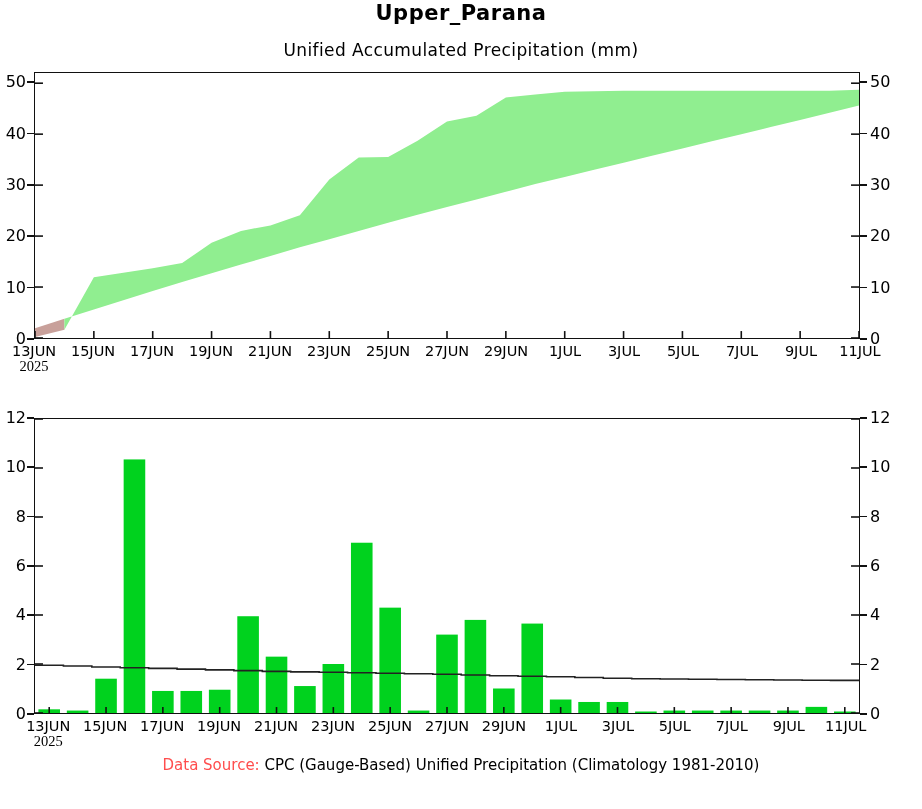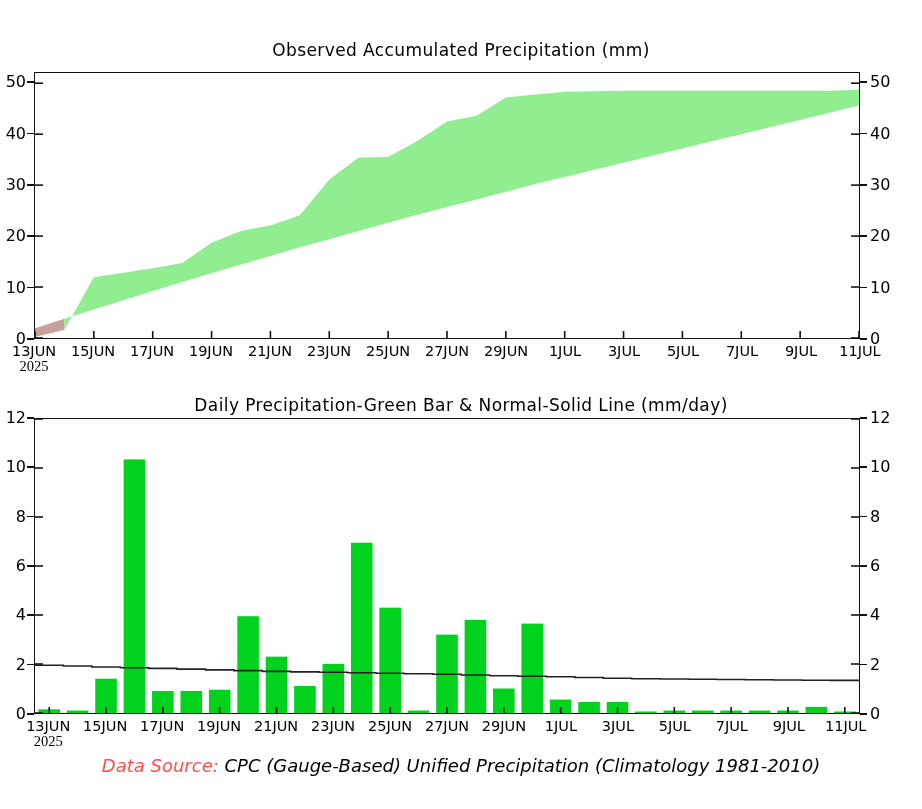--- a/index.html
+++ b/index.html
@@ -21,33 +21,33 @@
   .ytick.left{text-align:right;width:30px;}
   .ytick.right{text-align:left;width:40px;}
   .tickmark{position:absolute;background:#111;height:1.6px;width:7px;}
 
   .xlab{position:absolute;font-size:14.5px;line-height:15px;text-align:center;width:70px;letter-spacing:0px;}
   .xyear{position:absolute;font-size:14.5px;line-height:15px;text-align:center;width:70px;font-family:Liberation Serif, serif;}
 
   .legend{position:absolute;font-size:16px;line-height:21px;white-space:pre;}
   #legend-acc{left:54px;top:80px;}
 
-  .footer{position:absolute;width:922px;text-align:center;font-size:18px;line-height:27px;font-style:italic;}
+  .footer{position:absolute;width:922px;text-align:center;font-size:15px;line-height:27px;}
   #footer1{top:752px;}
   #footer2{top:780px;}
   .src-label{color:#ff4d4d;}
 </style>
 </head>
 <body>
 
 <div class="page">
 
-
-  <div class="panel-title" id="title-acc">Observed Accumulated Precipitation (mm)</div>
-  <div class="panel-title" id="title-daily">Daily Precipitation-Green Bar &amp; Normal-Solid Line (mm/day)</div>
+  <div class="main-title">Upper_Parana</div>
+
+  <div class="panel-title" id="title-acc">Unified Accumulated Precipitation (mm)</div>
 
   <div class="legend" id="legend-acc">
     <div>Above normal: green</div>
     <div>Below normal: brown</div>
   </div>
 
   <div class="plot" id="plot-acc">
     <svg id="svg-acc" viewBox="0 0 826 267" preserveAspectRatio="none">
         <path d="M0 265.9730769230769 L29.5 258.7846153846154 L29.5 247.48846153846154 L0 257.2442307692308 Z" fill="#c8a09a" stroke="none"></path>
         <path d="M29.5 258.7846153846154 L59 205.89807692307693 L88.5 201.27692307692308 L118 196.65576923076924 L147.5 191.52115384615385 L177 170.9826923076923 L206.5 159.1730769230769 L236 153.52499999999998 L265.5 143.25576923076923 L295 107.31346153846155 L324.5 85.23461538461538 L354 84.72115384615384 L383.5 68.2903846153846 L413 48.77884615384616 L442.5 43.13076923076923 L472 24.646153846153823 L501.49999999999994 21.56538461538463 L531 18.99807692307695 L560.5 18.48461538461538 L590 17.97115384615384 L619.5 17.97115384615384 L649 17.97115384615384 L678.5 17.97115384615384 L708 17.97115384615384 L737.5 17.97115384615384 L767 17.97115384615384 L796.5 17.97115384615384 L826 16.944230769230757 L826 32.86153846153846 L796.5 40.04999999999998 L767 47.238461538461536 L737.5 54.42692307692309 L708 61.61538461538461 L678.5 68.80384615384614 L649 75.99230769230769 L619.5 83.18076923076924 L590 90.36923076923077 L560.5 97.55769230769232 L531 104.74615384615382 L501.49999999999994 111.9346153846154 L472 119.63653846153846 L442.5 127.33846153846153 L413 135.04038461538462 L383.5 142.7423076923077 L354 150.9576923076923 L324.5 159.1730769230769 L295 167.38846153846157 L265.5 175.60384615384615 L236 184.3326923076923 L206.5 193.06153846153848 L177 201.7903846153846 L147.5 210.51923076923077 L118 219.76153846153846 L88.5 229.00384615384615 L59 238.24615384615385 L29.5 247.48846153846154 Z" fill="#90ee90" stroke="none"></path>

